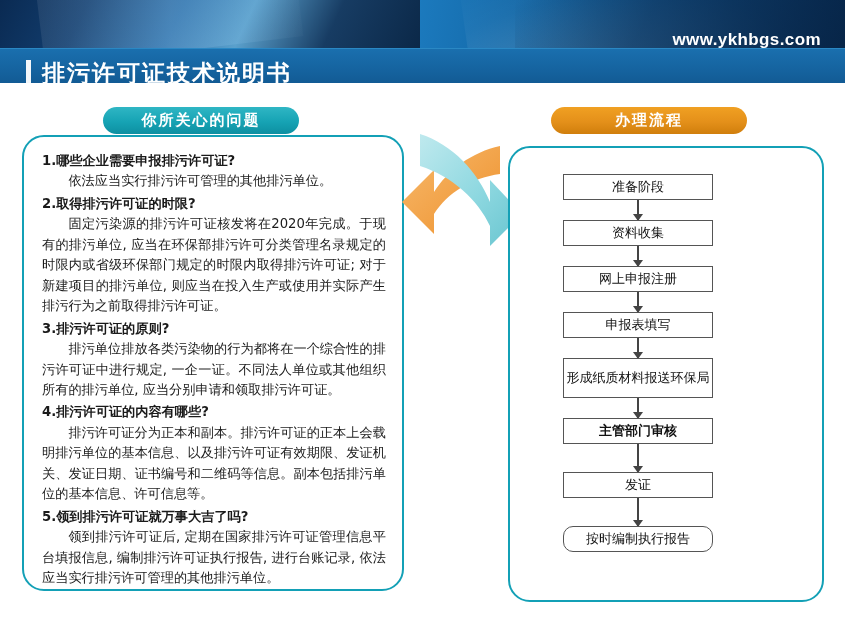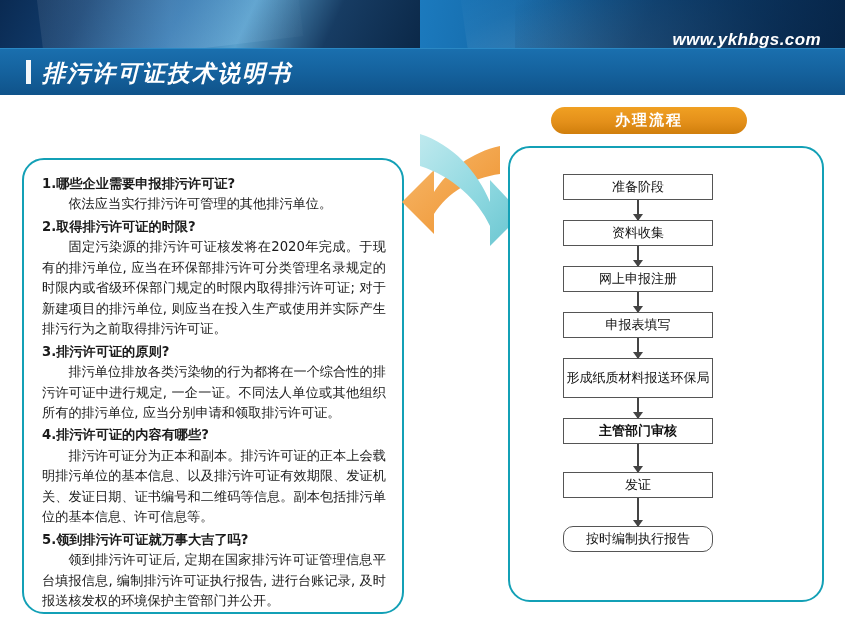--- a/index.html
+++ b/index.html
@@ -16,24 +16,23 @@
     height: 634px;
     overflow: hidden;
     background: #ffffff;
   }
 
   
   .header-band {
     position: absolute;
     left: 0; top: 0;
     width: 845px;
-    height: 95px;
+    height: 83px;
     background: linear-gradient(100deg, #0d4f8b 0%, #1061a8 28%, #1c7bbf 48%, #0e5b97 70%, #0a3f72 100%);
     overflow: hidden;
-    font-style: italic;
   }
   .header-photo {
     position: absolute;
     left: 0; top: 0;
     width: 420px;
     height: 48px;
     background: linear-gradient(115deg, #0a2a52 0%, #123e6f 20%, #2b6fa8 42%, #5aa0cc 58%, #173c63 78%, #0b2848 100%);
   }
   .header-photo:after {
     content: "";
@@ -116,21 +115,21 @@
   }
 
   
   .panel {
     position: absolute;
     border: 2px solid #13a0b6;
     border-radius: 22px;
     background: #ffffff;
   }
   .panel-left {
-    left: 22px; top: 158px;
+    left: 22px; top: 135px;
     width: 378px; height: 452px;
   }
   .panel-right {
     left: 508px; top: 146px;
     width: 312px; height: 452px;
   }
 
   
   .qa {
     position: absolute;
@@ -212,34 +211,35 @@
     <div class="header-photo"></div>
     <div class="header-swoosh"></div>
     <div class="header-swoosh2"></div>
     <div class="site-url">www.ykhbgs.com</div>
     <div class="title-strip">
       <div class="bar"></div>
       <div class="main-title">排污许可证技术说明书</div>
     </div>
   </div>
 
+  <div class="pill pill-left">你所关心的问题</div>
   <div class="pill pill-right">办理流程</div>
 
   <div class="panel panel-left">
     <div class="qa">
       <div class="q">1.哪些企业需要申报排污许可证?</div>
       <div class="a">依法应当实行排污许可管理的其他排污单位。</div>
       <div class="q">2.取得排污许可证的时限?</div>
       <div class="a">固定污染源的排污许可证核发将在2020年完成。于现有的排污单位, 应当在环保部排污许可分类管理名录规定的时限内或省级环保部门规定的时限内取得排污许可证; 对于新建项目的排污单位, 则应当在投入生产或使用并实际产生排污行为之前取得排污许可证。</div>
       <div class="q">3.排污许可证的原则?</div>
       <div class="a">排污单位排放各类污染物的行为都将在一个综合性的排污许可证中进行规定, 一企一证。不同法人单位或其他组织所有的排污单位, 应当分别申请和领取排污许可证。</div>
       <div class="q">4.排污许可证的内容有哪些?</div>
       <div class="a">排污许可证分为正本和副本。排污许可证的正本上会载明排污单位的基本信息、以及排污许可证有效期限、发证机关、发证日期、证书编号和二维码等信息。副本包括排污单位的基本信息、许可信息等。</div>
       <div class="q">5.领到排污许可证就万事大吉了吗?</div>
-      <div class="a">领到排污许可证后, 定期在国家排污许可证管理信息平台填报信息, 编制排污许可证执行报告, 进行台账记录, 及时报送核发权的环境保护主管部门并公开。</div>
+      <div class="a">领到排污许可证后, 定期在国家排污许可证管理信息平台填报信息, 编制排污许可证执行报告, 进行台账记录, 依法应当实行排污许可管理的其他排污单位。</div>
     </div>
   </div>
 
   <svg class="arrow-orange" viewBox="0 0 110 110">
     <defs>
       <linearGradient id="gOrange" x1="0" y1="0" x2="1" y2="1">
         <stop offset="0%" stop-color="#f7b96c"></stop>
         <stop offset="55%" stop-color="#f2a349"></stop>
         <stop offset="100%" stop-color="#ec8f2c"></stop>
       </linearGradient>

